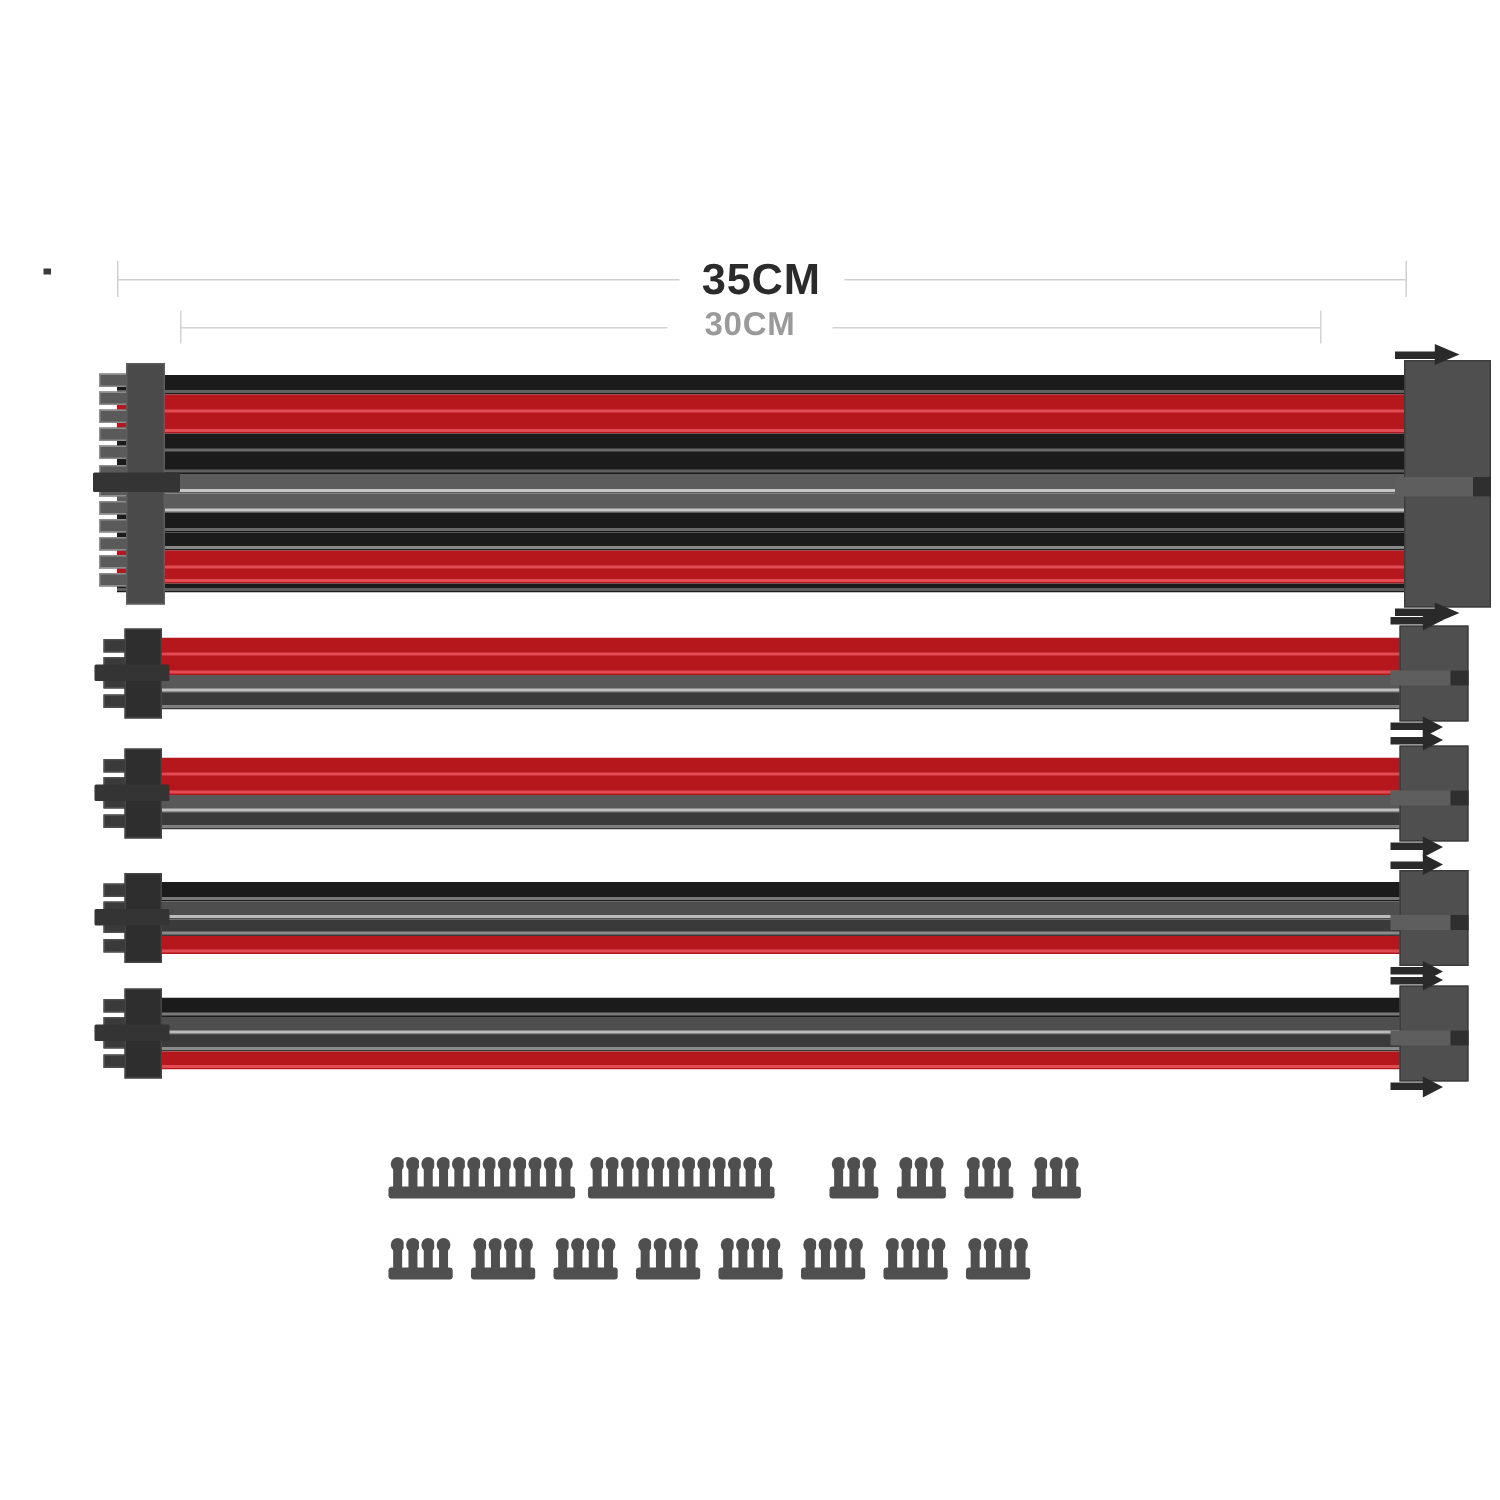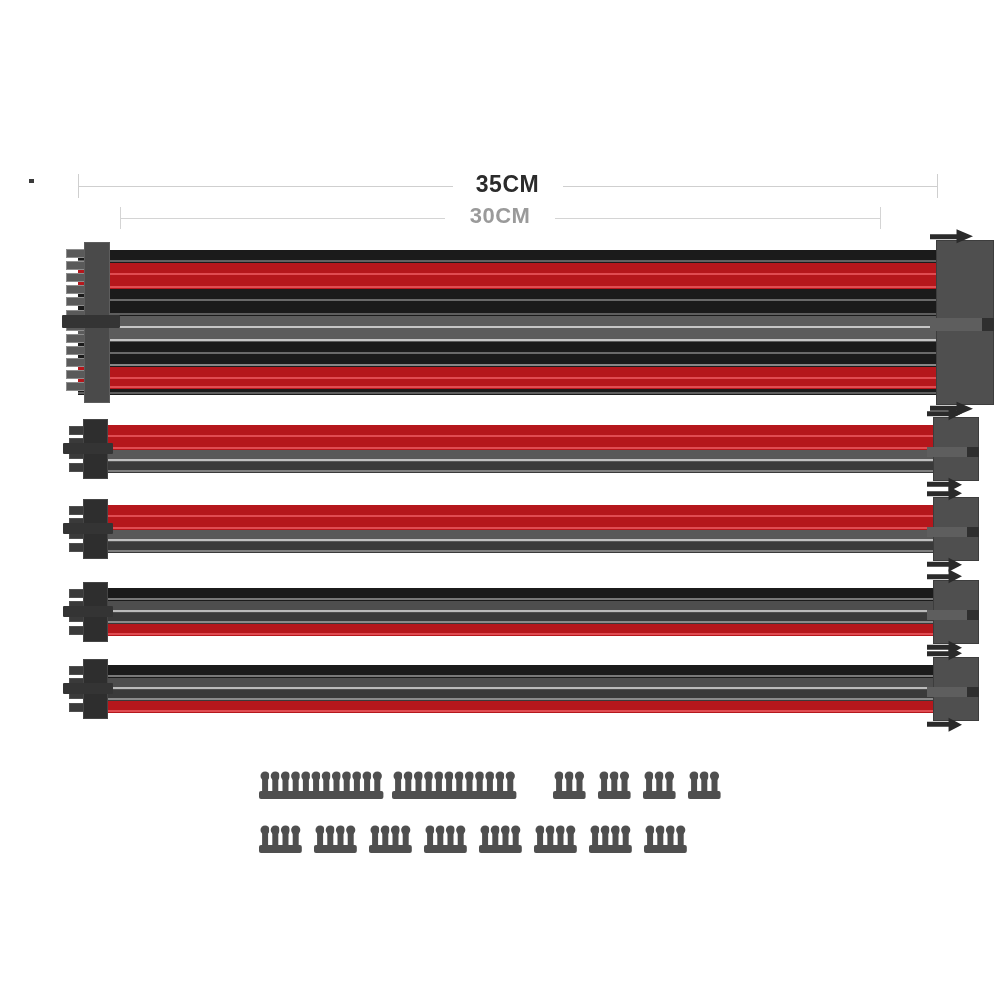--- a/index.html
+++ b/index.html
@@ -33,21 +33,21 @@
   }
   .dim-label {
     position: absolute;
     font-weight: bold;
     letter-spacing: 0.5px;
     white-space: nowrap;
     text-align: center;
   }
   .dim-label.primary {
     color: #2b2b2b;
-    font-size: 23px;
+    font-size: 29px;
   }
   .dim-label.secondary {
     color: #9a9a9a;
     font-size: 22px;
   }
   .speck {
     position: absolute;
     background: #3a3a3a;
   }
 

